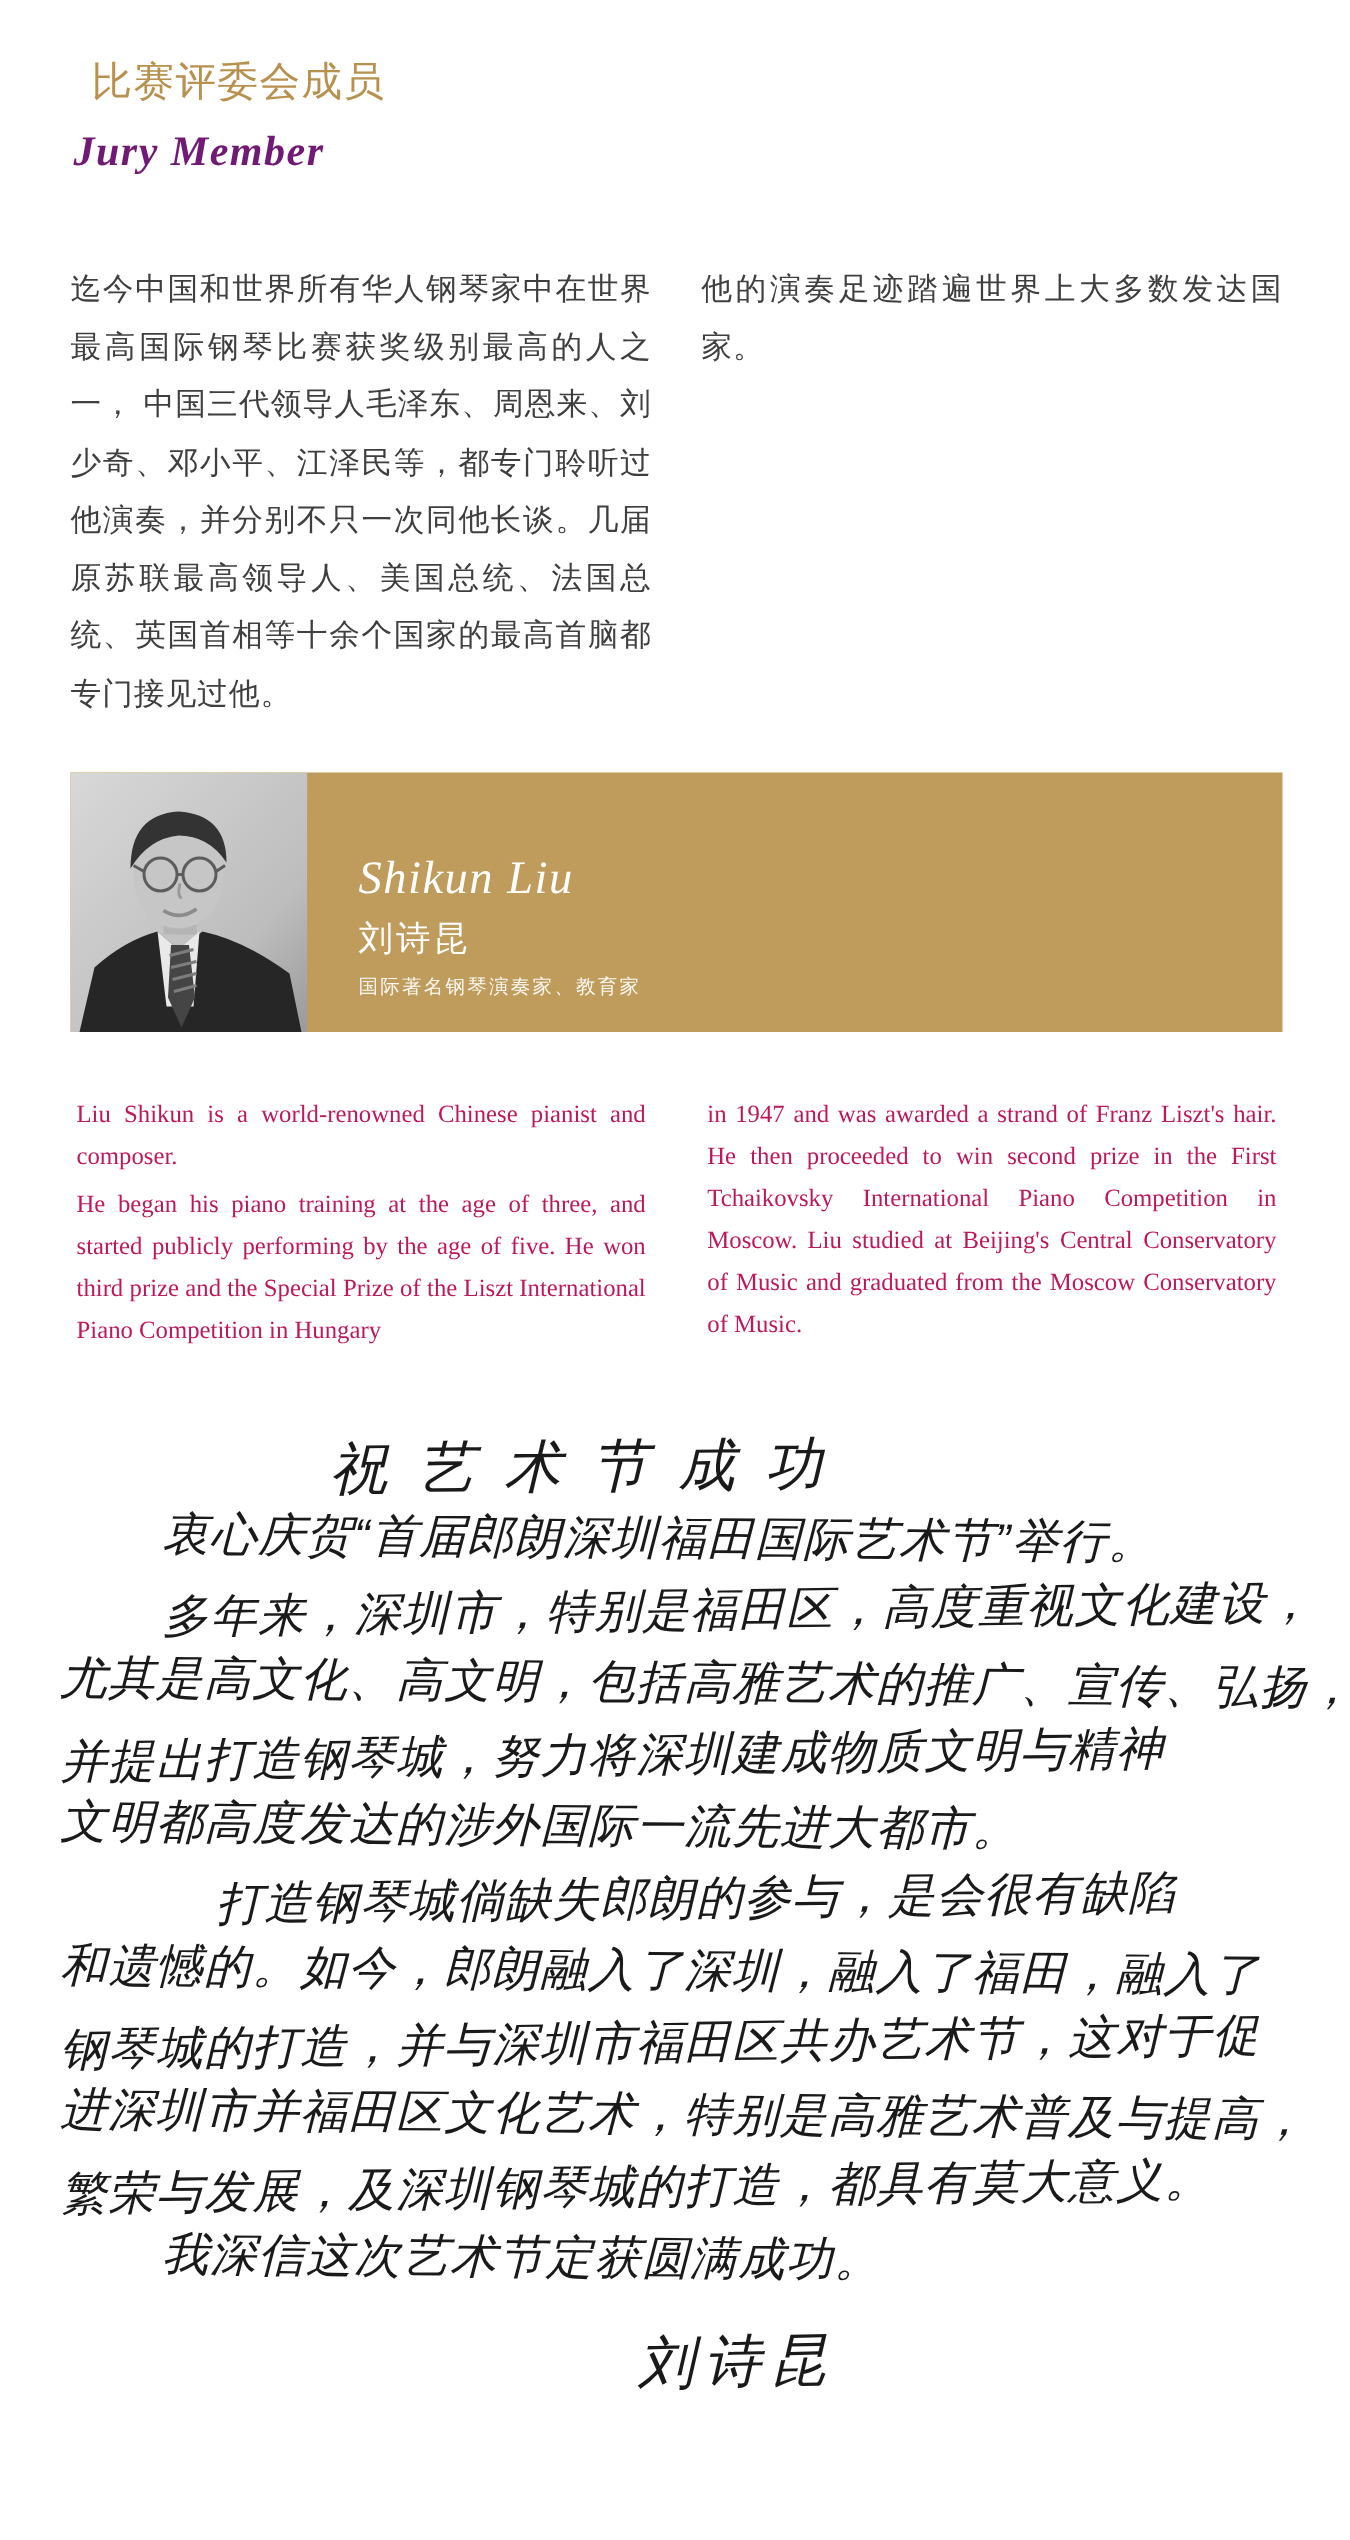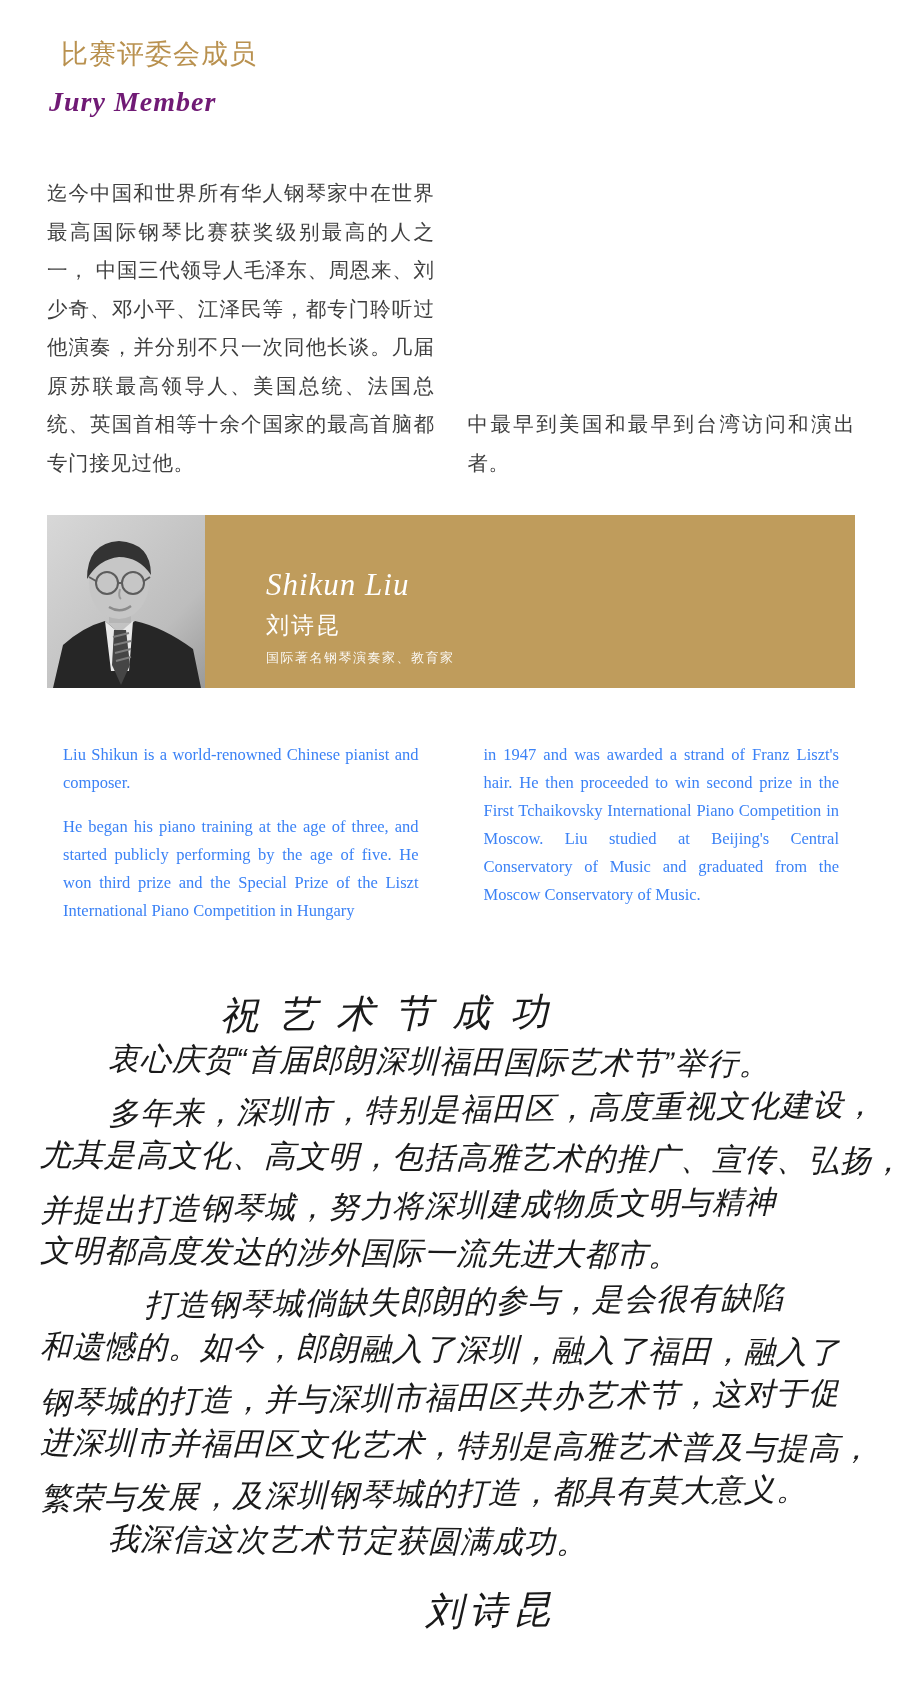--- a/index.html
+++ b/index.html
@@ -19,46 +19,45 @@
   .title-en{
     margin:4px 0 0 2px;font-size:28px;font-weight:600;font-style:italic;
     color:#701a75;font-family:"Liberation Serif",serif;letter-spacing:1px;
   }
 
   
   .two-col{display:flex;margin:0 45px 0 47px;gap:33px;}
   .two-col .col{width:388px;}
 
   
-  .bio-zh{margin-top:56px;align-items:flex-end;}
+  .bio-zh{margin-top:56px;}
   .bio-zh p{
     margin:0;font-size:20.5px;line-height:38.5px;letter-spacing:0.6px;
     color:#3f3f3f;text-align:justify;text-justify:inter-ideograph;
   }
   .bio-zh p + p{margin-top:13px;}
 
   
   .banner{
     margin:33px 45px 0 47px;height:173px;display:flex;
     background:#bf9c5c;
-    gap:27px;
   }
   .photo{width:158px;height:173px;flex:0 0 158px;overflow:hidden;}
   .banner-text{padding:52px 0 0 34px;color:#ffffff;}
   .banner-name-en{
     font-family:"Liberation Serif",serif;font-style:italic;
     font-size:31px;letter-spacing:1px;
   }
   .banner-name-zh{font-size:23px;margin-top:7px;letter-spacing:2px;}
   .banner-role{font-size:13px;margin-top:8px;letter-spacing:1.5px;color:rgba(255,255,255,0.93);}
 
   
   .bio-en{margin-top:37px;}
   .bio-en p{
-    margin:16px;font-size:16.5px;line-height:28px;color:#3b82f6;
+    margin:4px;font-size:16.5px;line-height:28px;color:#be185d;
     font-family:"Liberation Serif",serif;text-align:justify;
   }
 
   
   .handwriting{
     margin:46px 30px 0 40px;color:#1a1a1a;
     font-family:"Liberation Sans",sans-serif;
     font-style:italic;
   }
   .hw-title{
@@ -86,21 +85,21 @@
   <div class="header">
     <h1 class="title-zh">比赛评委会成员</h1>
     <div class="title-en">Jury Member</div>
   </div>
 
   <div class="two-col bio-zh">
     <div class="col">
       <p>迄今中国和世界所有华人钢琴家中在世界最高国际钢琴比赛获奖级别最高的人之一， 中国三代领导人毛泽东、周恩来、刘少奇、邓小平、江泽民等，都专门聆听过他演奏，并分别不只一次同他长谈。几届原苏联最高领导人、美国总统、法国总统、英国首相等十余个国家的最高首脑都专门接见过他。</p>
     </div>
     <div class="col">
-      <p>中最早到美国和最早到台湾访问和演出者。</p>
+      <p>他的演奏足迹踏遍世界上大多数发达国家。</p>
     </div>
   </div>
 
   <div class="banner">
     <div class="photo">
       <svg width="158" height="173" viewBox="0 0 158 173" xmlns="http://www.w3.org/2000/svg">
         <defs>
           <linearGradient id="bgGrad" x1="0" y1="0" x2="1" y2="1">
             <stop offset="0" stop-color="#d8d8d8"></stop>
             <stop offset="0.7" stop-color="#bdbdbd"></stop>

